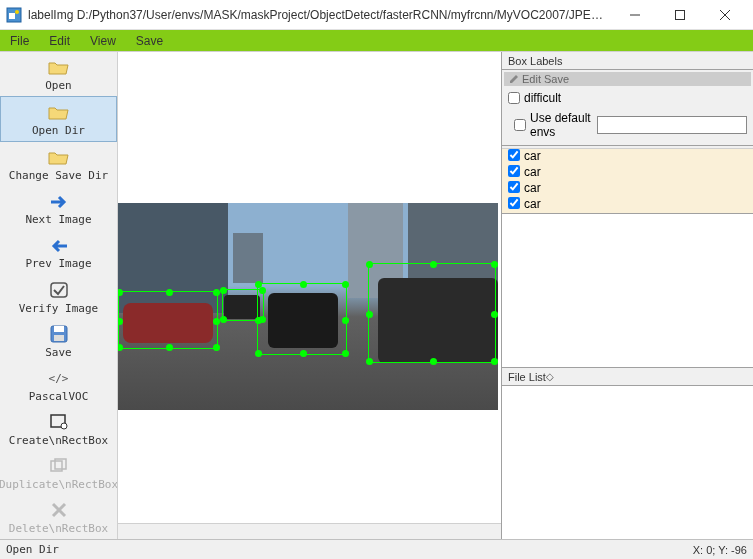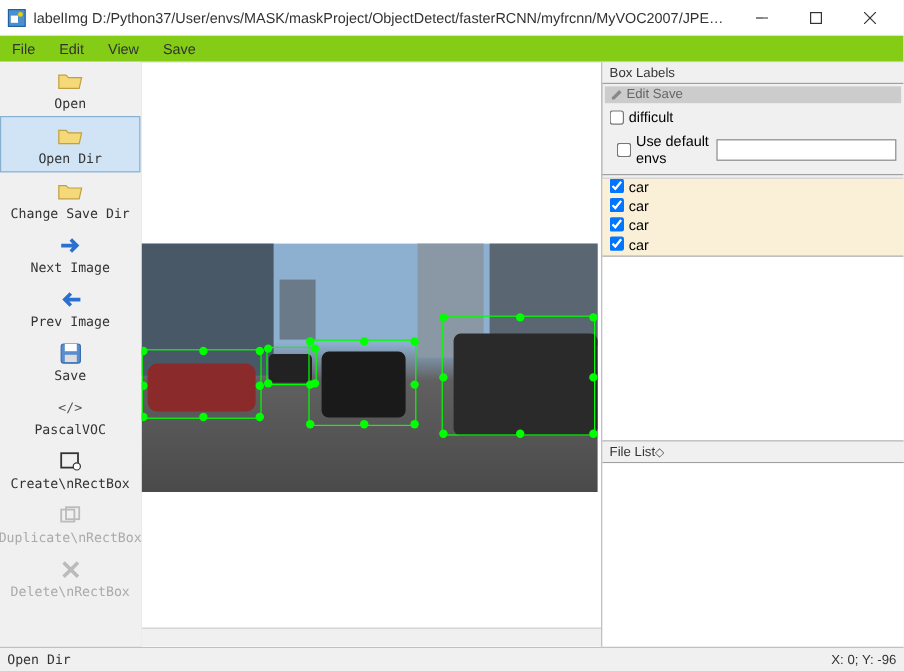--- a/index.html
+++ b/index.html
@@ -123,20 +123,29 @@
     <div class="tool-btn">
       <div class="tool-icon">
           <svg width="20" height="14">
             <path d="M18 7 L6 7 M10 2 L5 7 L10 12" fill="none" stroke="#2a70d0" stroke-width="3"></path>
           </svg>
         </div>
       <span>Prev Image</span>
     </div>
     <div class="tool-btn">
       <div class="tool-icon">
+          <svg width="18" height="16">
+            <rect x="1" y="1" width="16" height="14" rx="3" fill="none" stroke="#555" stroke-width="1.5"></rect>
+            <path d="M4 8 L8 12 L14 4" fill="none" stroke="#555" stroke-width="2"></path>
+          </svg>
+        </div>
+      <span>Verify Image</span>
+    </div>
+    <div class="tool-btn">
+      <div class="tool-icon">
           <svg width="18" height="18">
             <rect x="1" y="1" width="16" height="16" rx="2" fill="#5a8dd0" stroke="#3a6db0"></rect>
             <rect x="4" y="1" width="10" height="6" fill="#fff"></rect>
             <rect x="4" y="10" width="10" height="6" fill="#ddd"></rect>
           </svg>
         </div>
       <span>Save</span>
     </div>
     <div class="tool-btn">
       <div class="tool-icon">

